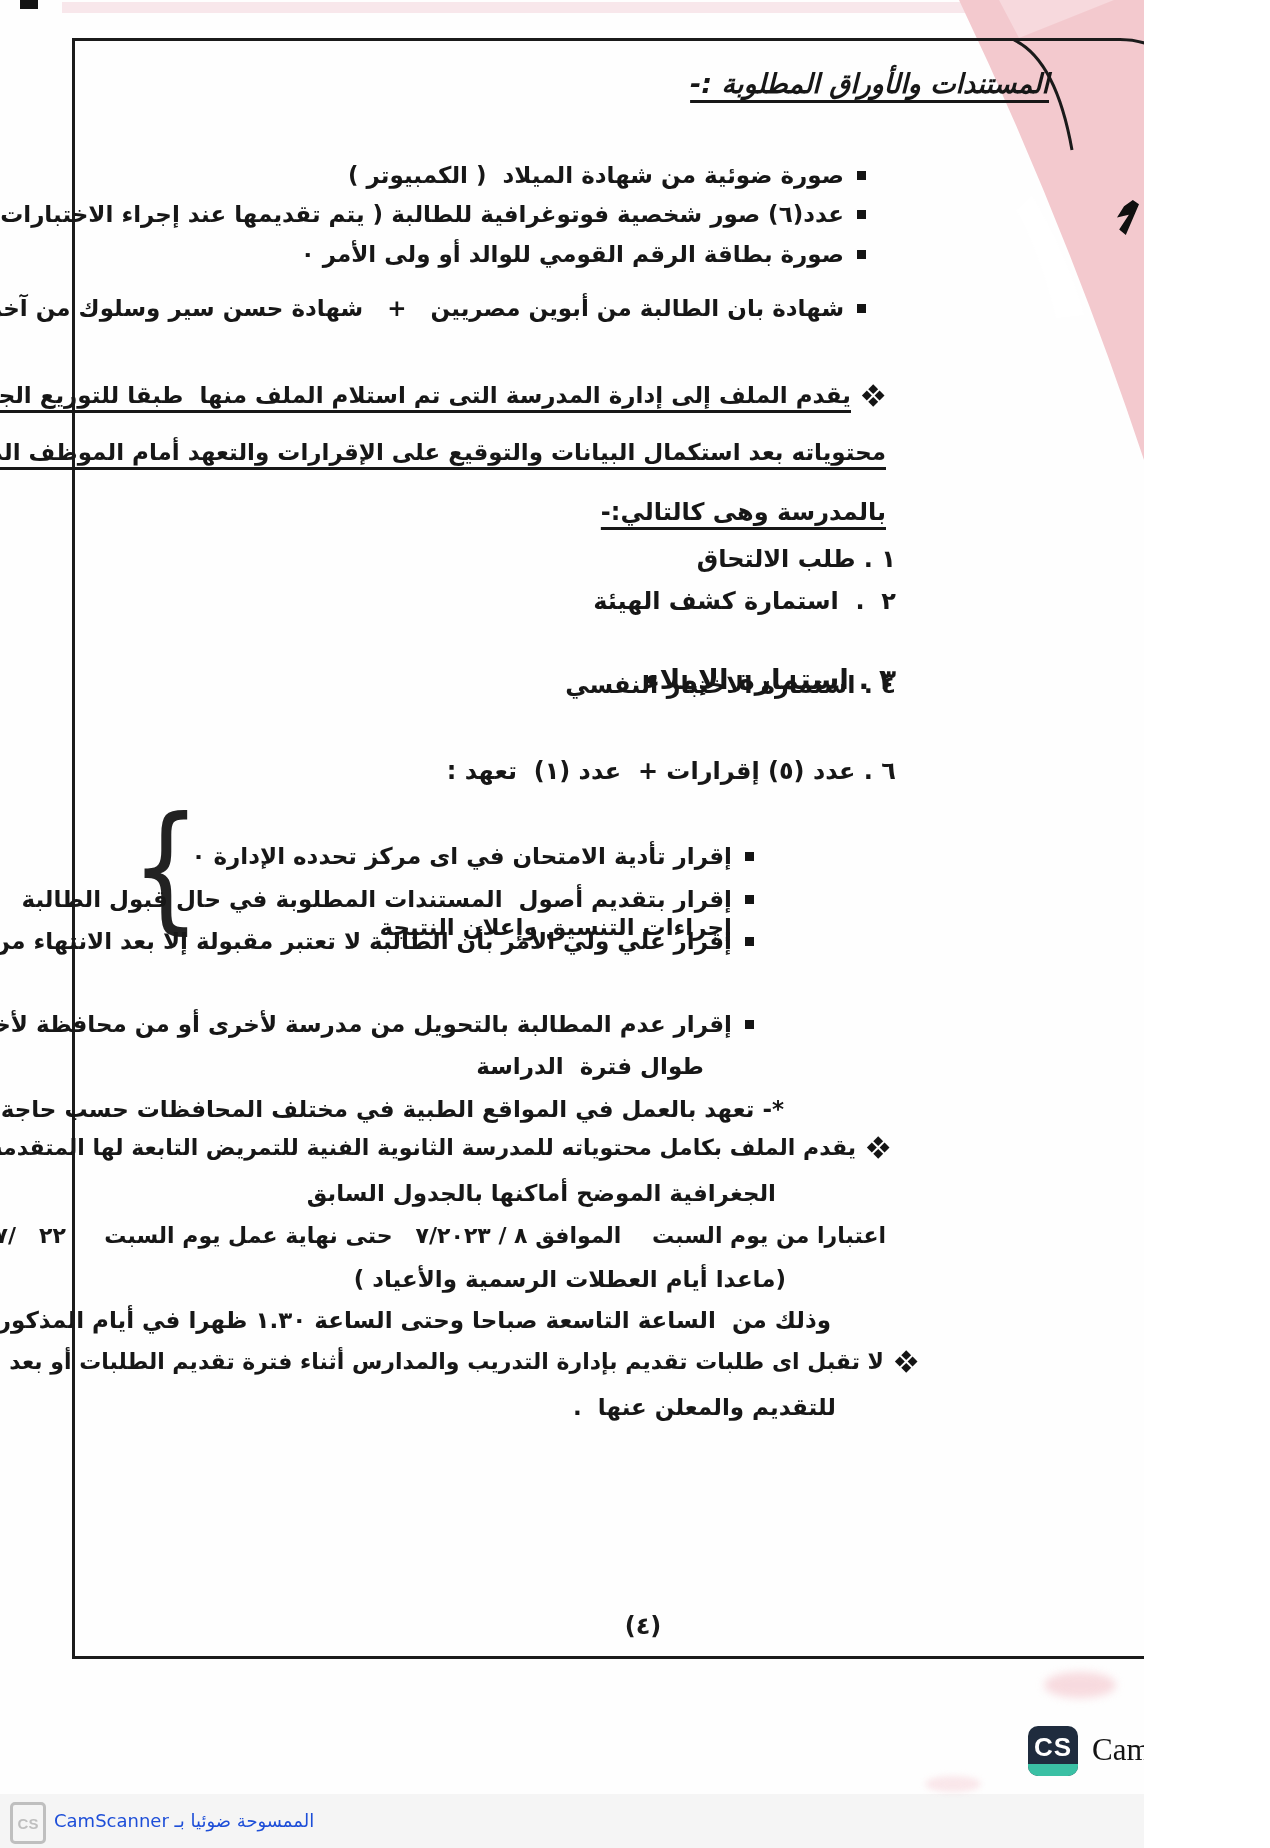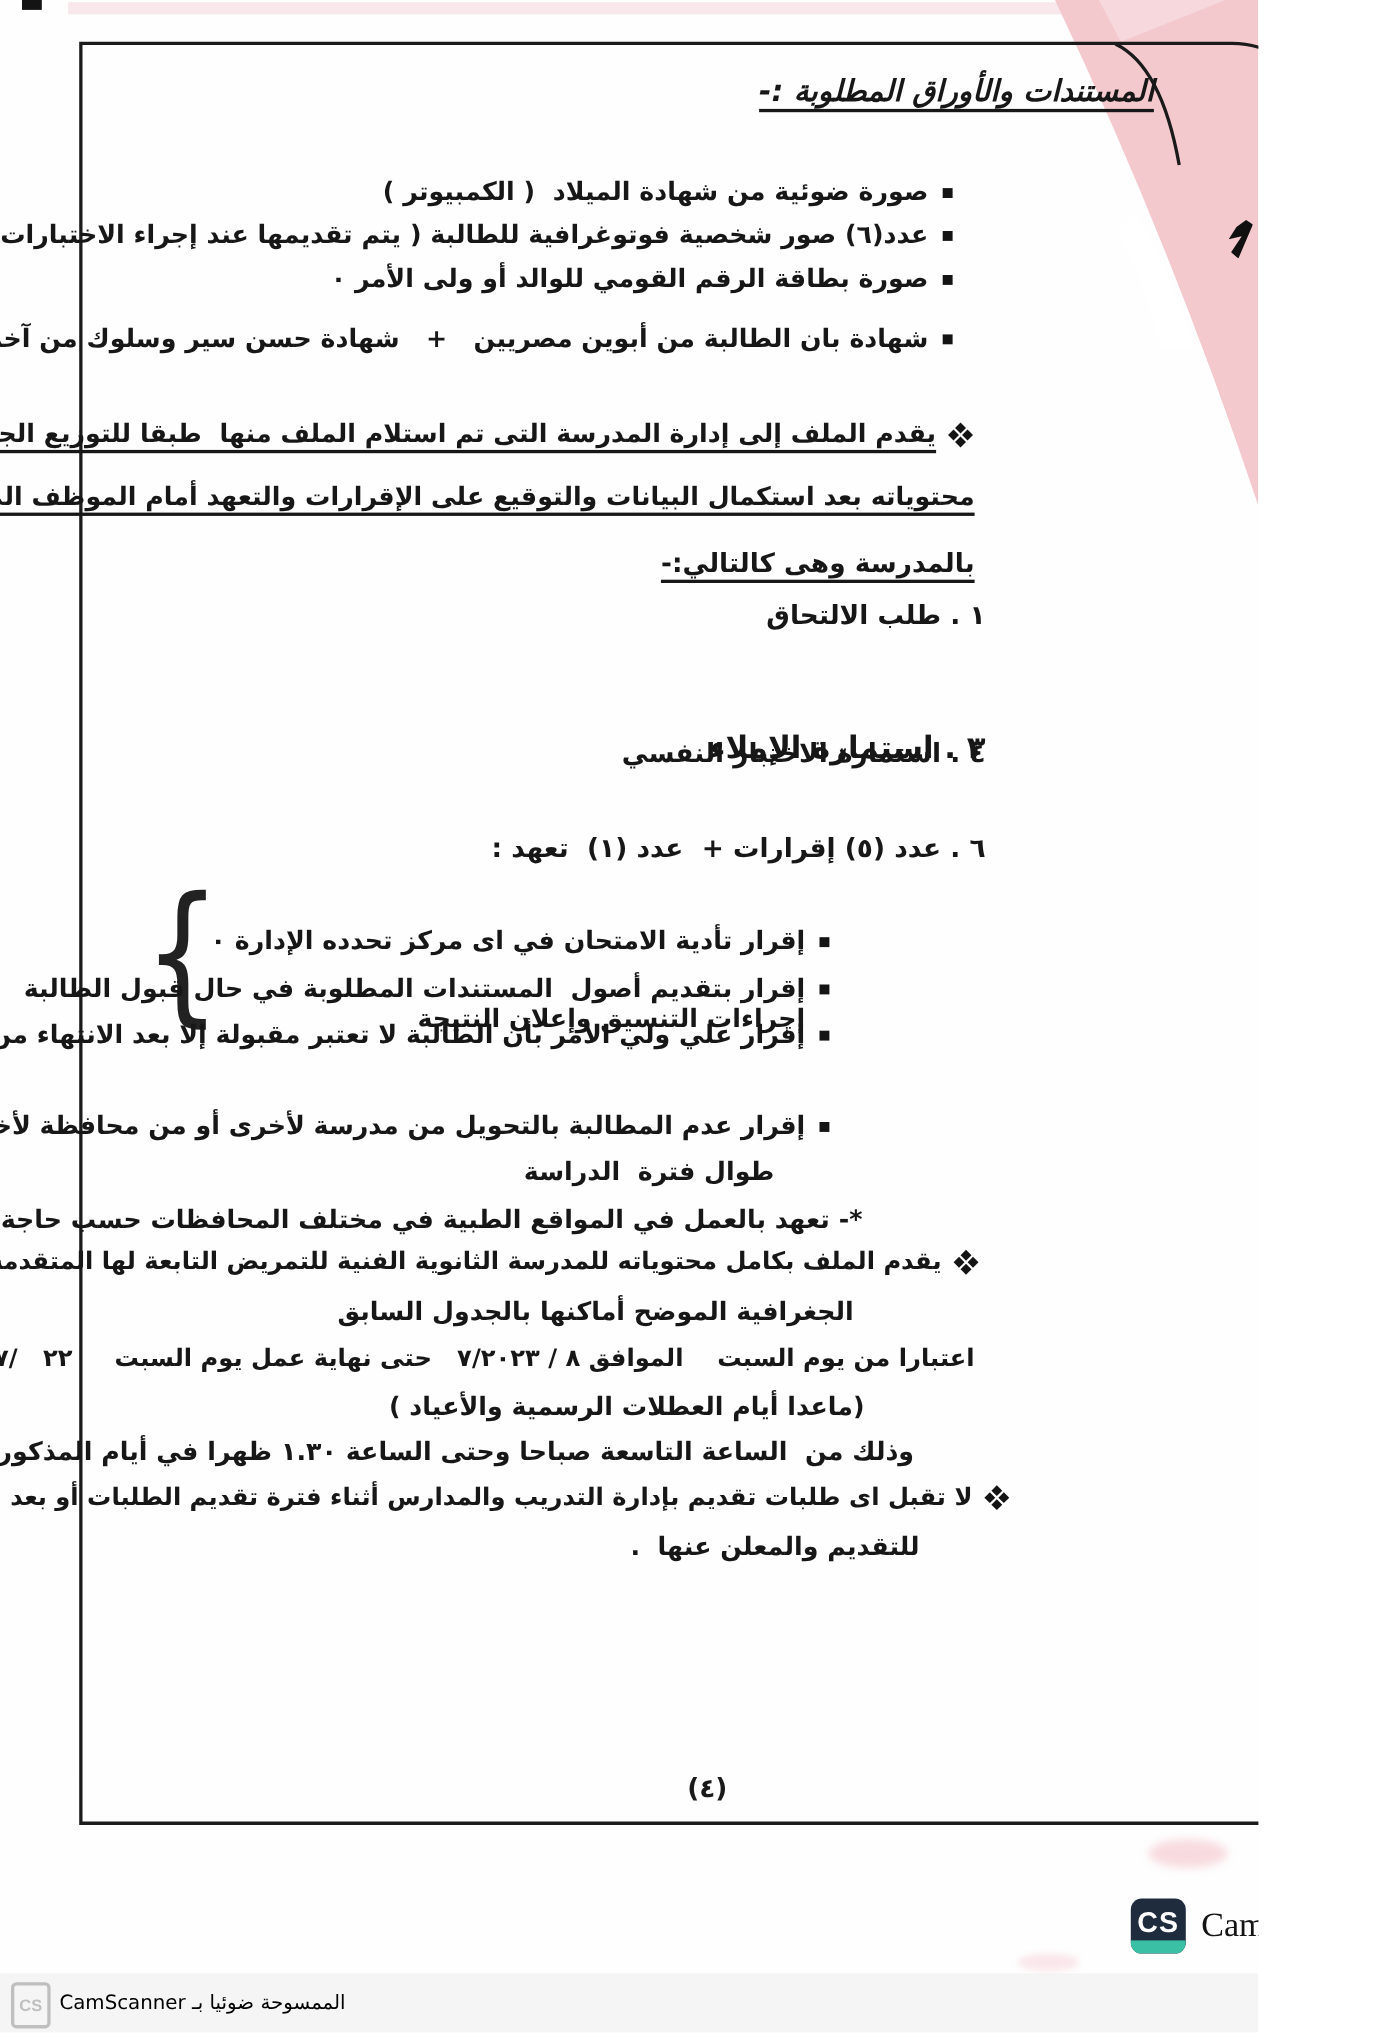--- a/index.html
+++ b/index.html
@@ -42,21 +42,21 @@
   .cs-badge .cs{position:absolute;left:0;top:2px;width:100%;height:38px;display:flex;align-items:center;justify-content:center;
             color:#ffffff;font-family:"Liberation Sans",sans-serif;font-weight:bold;font-size:26px;letter-spacing:1px;}
   .cs-word{position:absolute;left:1092px;top:1732px;font-family:"Liberation Serif",serif;
            font-size:31px;color:#141414;}
 
   
   .footer-band{position:absolute;left:0;top:1794px;width:100%;height:54px;background:rgba(0,0,0,.035);}
   .fw-badge{position:absolute;left:10px;top:1802px;width:30px;height:36px;border:3px solid #bfbfbf;border-radius:5px;
             display:flex;align-items:center;justify-content:center;color:#bfbfbf;
             font-family:"Liberation Sans",sans-serif;font-weight:bold;font-size:15px;}
-  .fw-text{position:absolute;left:54px;top:1810px;direction:rtl;color:#000000;
+  .fw-text{position:absolute;left:54px;top:1810px;direction:rtl;color:#1d4ed8;
            font-size:18px;font-family:"DejaVu Sans",sans-serif;}
 </style>
 </head>
 <body>
 
 <div class="page">
 
   <div class="pink-strip"></div>
   <svg class="pink-corner" viewBox="0 0 200 460" xmlns="http://www.w3.org/2000/svg">
     <path d="M15 0 H200 V460 Q120 220 15 0 Z" fill="#f3c9ce"></path>
@@ -98,20 +98,23 @@
   </div>
   <div class="ln" style="top:437px;right:258px;font-size:23px;">
     <span class="u">محتوياته بعد استكمال البيانات والتوقيع على الإقرارات والتعهد أمام الموظف المختص</span>
   </div>
   <div class="ln" style="top:496px;right:258px;font-size:24px;">
     <span class="u">بالمدرسة وهى كالتالي:-</span>
   </div>
 
   <div class="ln" style="top:543px;right:248px;font-size:24px;">
     <span>١ . طلب الالتحاق</span>
+  </div>
+  <div class="ln" style="top:585px;right:248px;font-size:24px;">
+    <span>٢  .  استمارة كشف الهيئة</span>
   </div>
   <div class="ln" style="top:661px;right:248px;font-size:28px;">
     <span>٣ . استمارة الإملاء</span>
   </div>
   <div class="ln" style="top:669px;right:248px;font-size:24px;">
     <span>٤ . استمارة الاختبار النفسي</span>
   </div>
   <div class="ln" style="top:755px;right:248px;font-size:24px;">
     <span>٦ . عدد (٥) إقرارات +  عدد (١)  تعهد :</span>
   </div>

